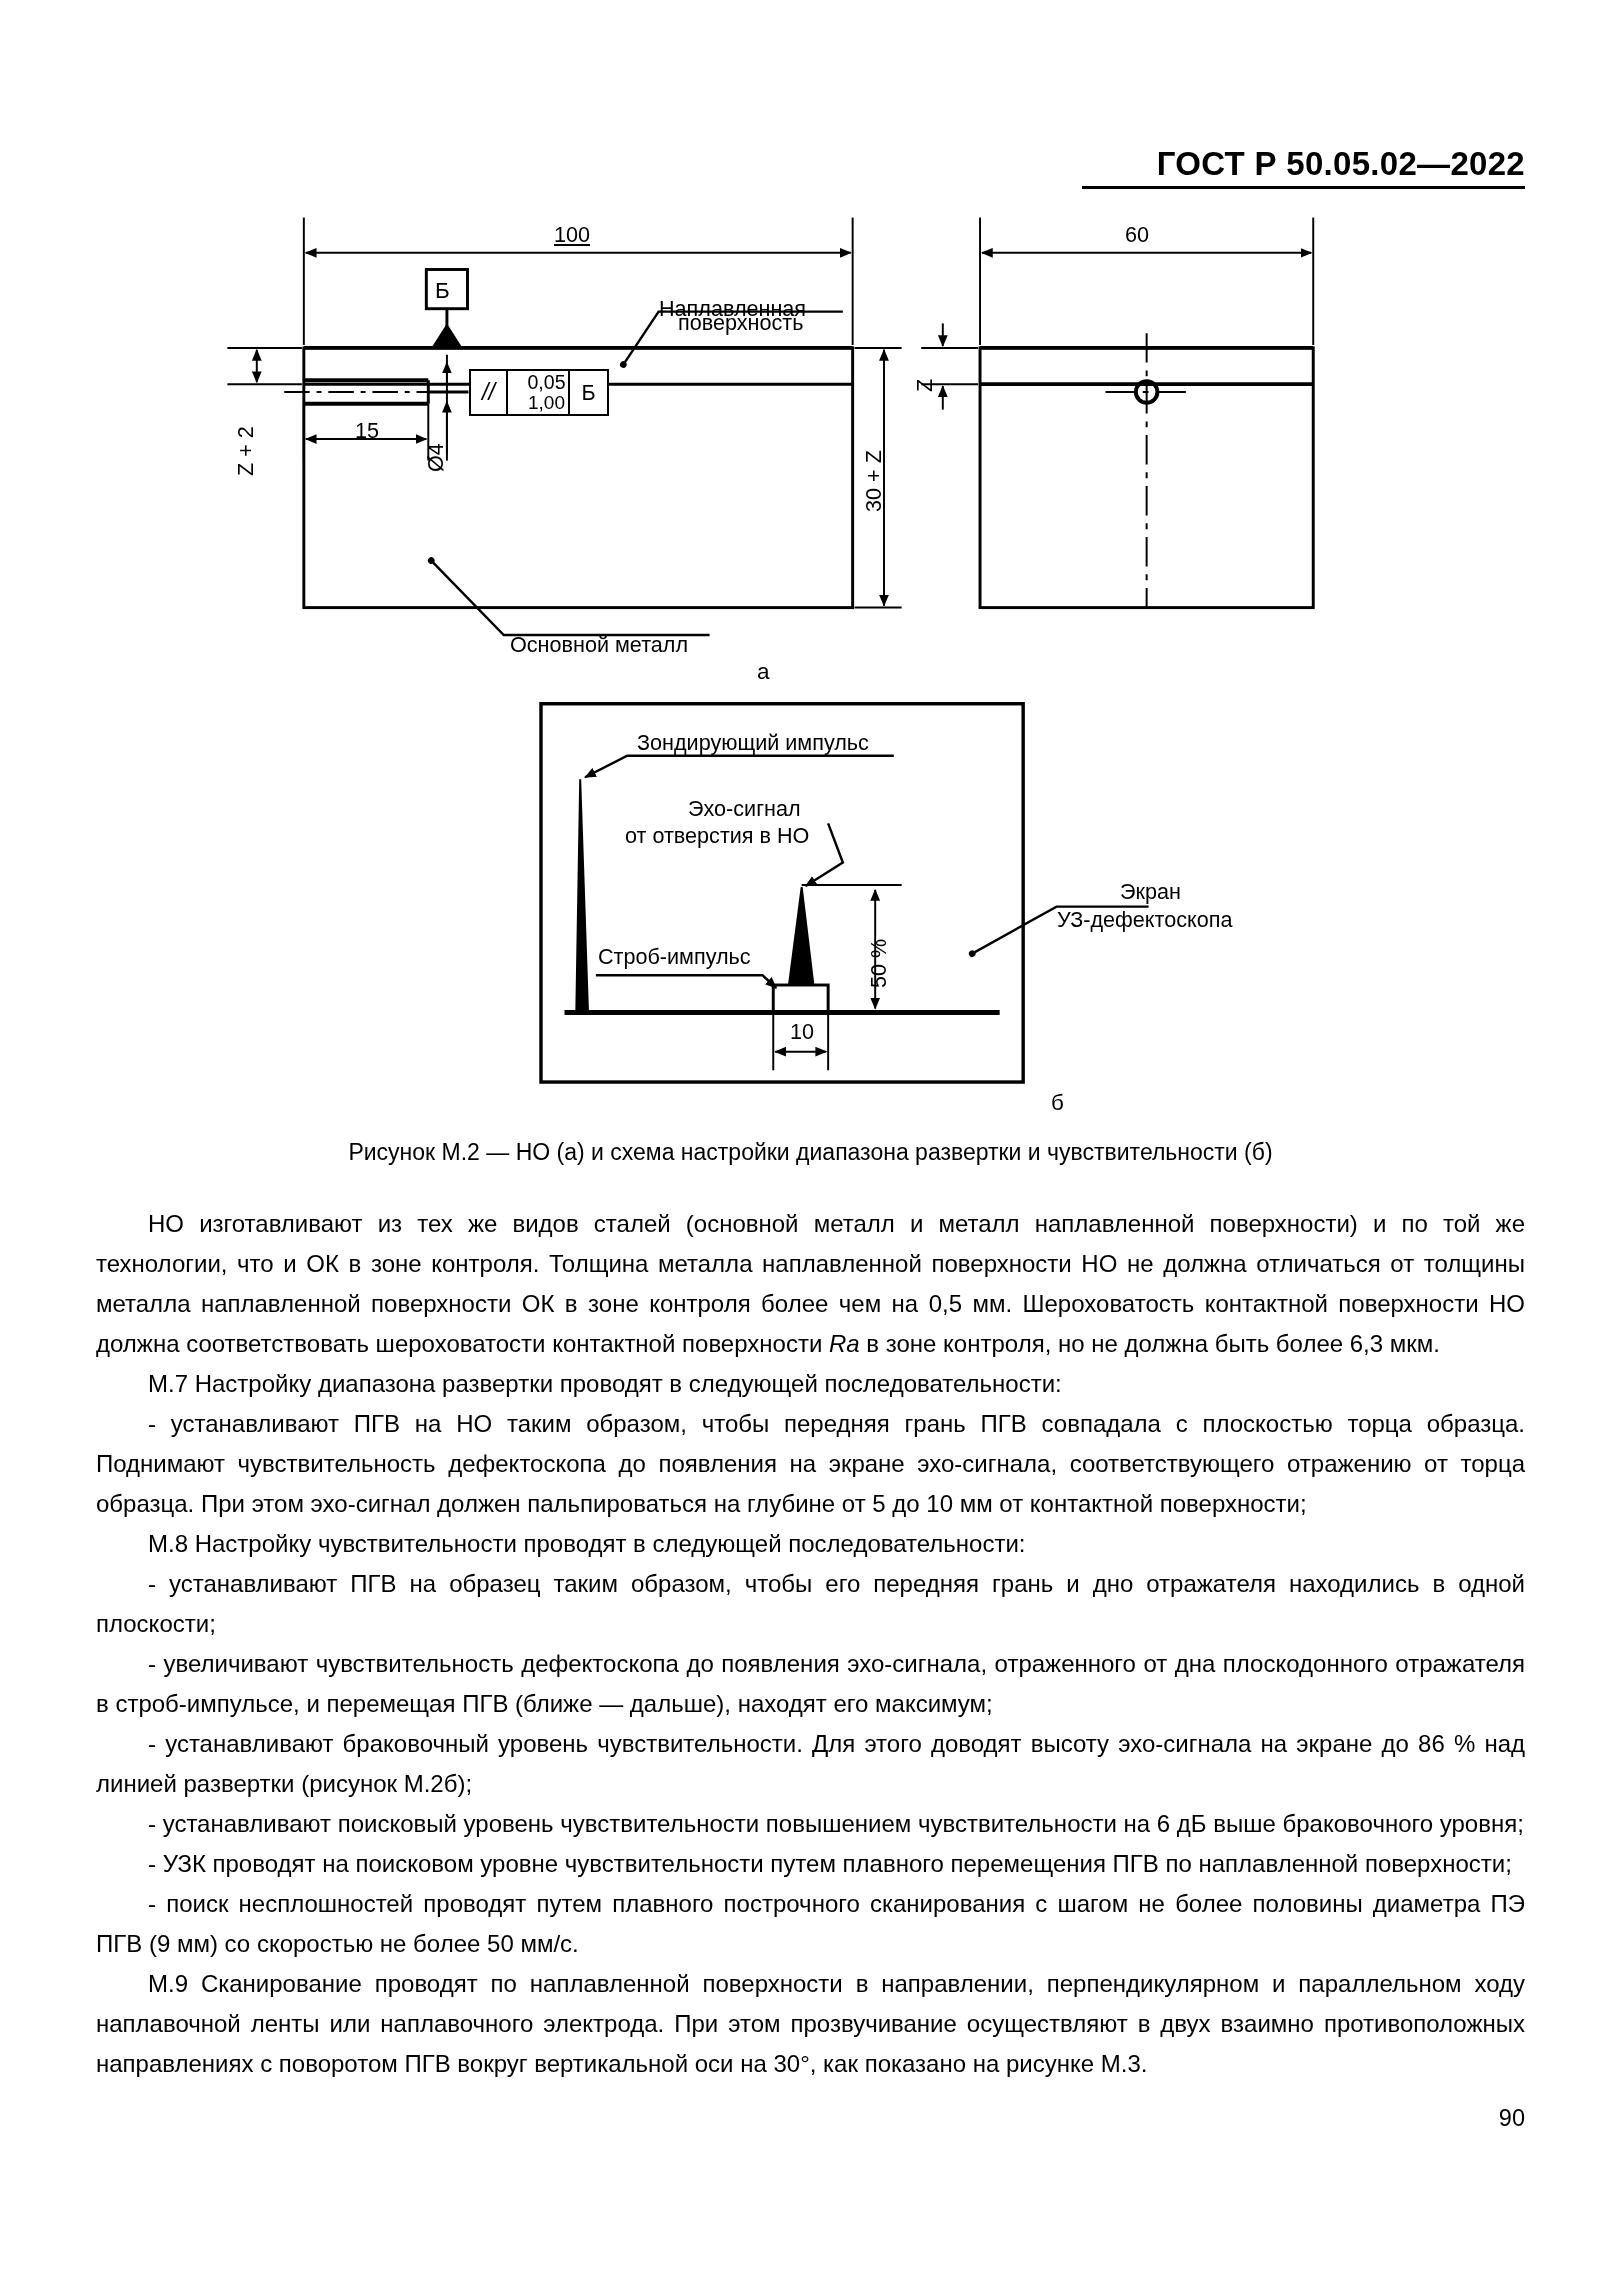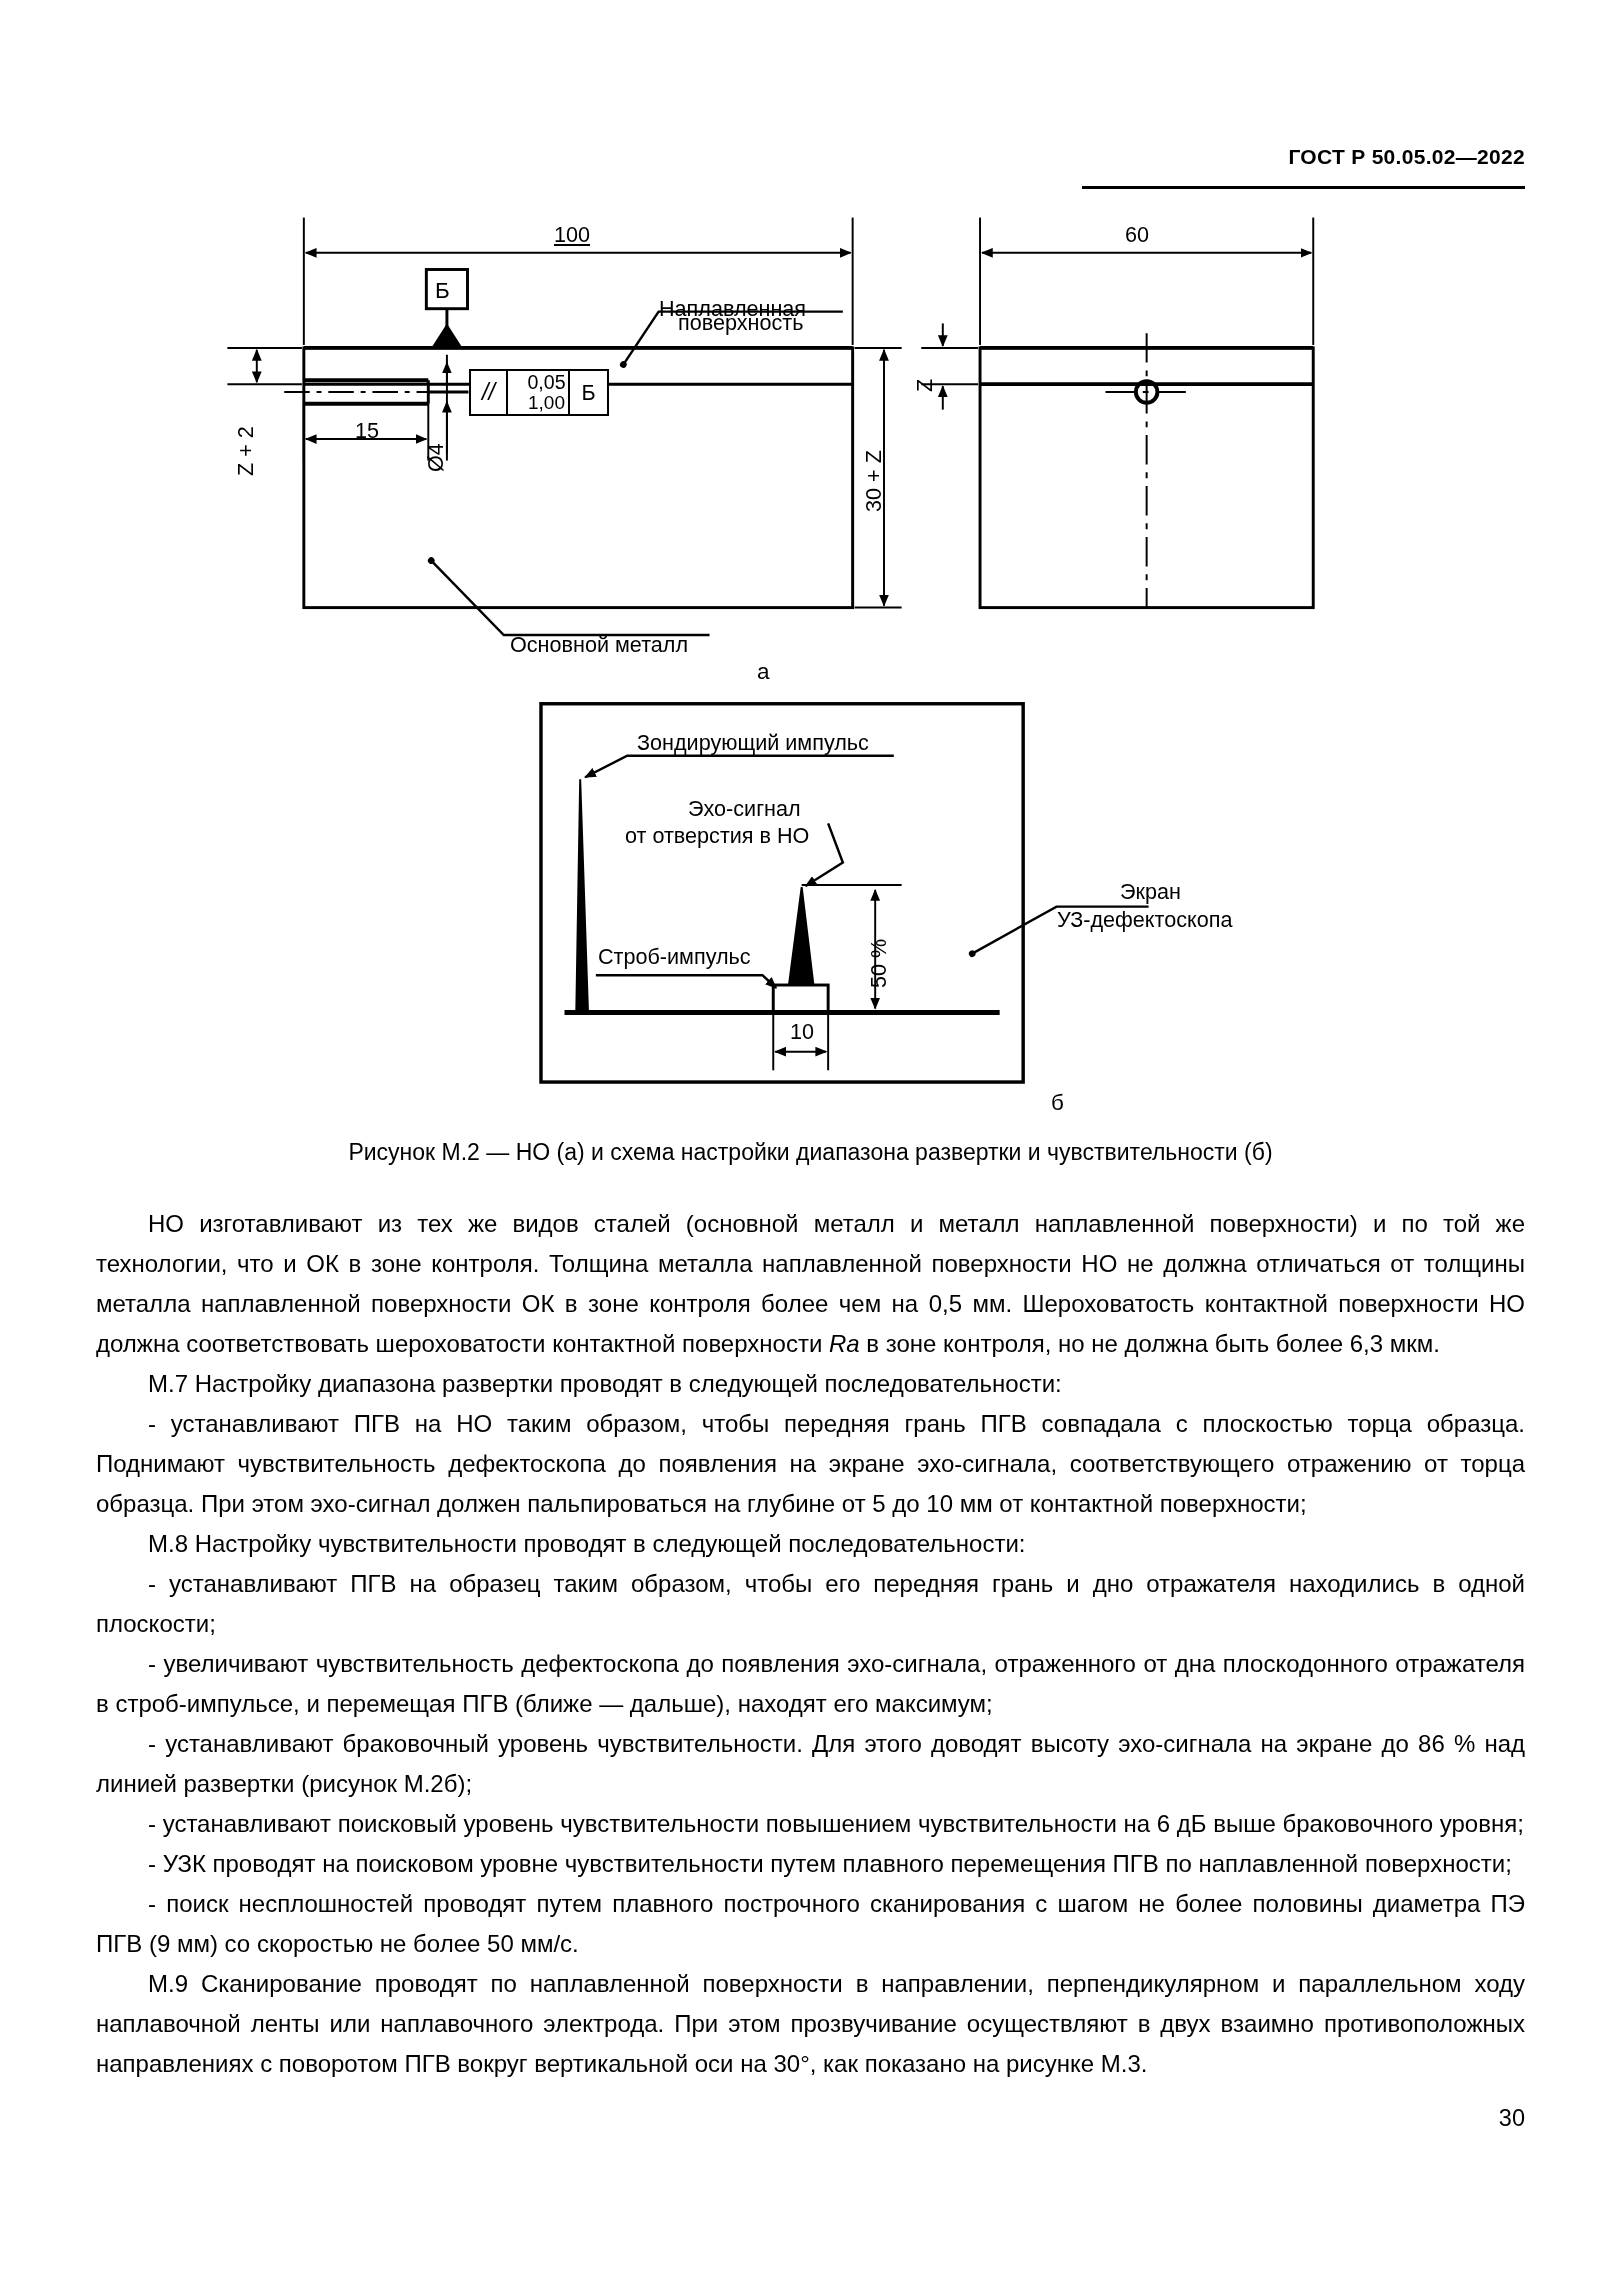--- a/index.html
+++ b/index.html
@@ -27,21 +27,21 @@
     left: 1082px;
     top: 186px;
     width: 443px;
     height: 2.9px;
     background: #000;
   }
   #doc-number {
     position: absolute;
     right: 96px;
     top: 145px;
-    font-size: 21px;
+    font-size: 33px;
     font-weight: bold;
     letter-spacing: 0.3px;
     white-space: nowrap;
   }
   .lbl {
     position: absolute;
     font-size: 21.6px;
     white-space: nowrap;
     line-height: 1.25;
   }
@@ -284,16 +284,16 @@
     <p>М.8  Настройку чувствительности проводят в следующей последовательности:</p>
     <p>- устанавливают ПГВ на образец таким образом, чтобы его передняя грань и дно отражателя находились в одной плоскости;</p>
     <p>- увеличивают чувствительность дефектоскопа до появления эхо-сигнала, отраженного от дна плоскодонного отражателя в строб-импульсе, и перемещая ПГВ (ближе — дальше), находят его максимум;</p>
     <p>- устанавливают браковочный уровень чувствительности. Для этого доводят высоту эхо-сигнала на экране до 86 % над линией развертки (рисунок М.2б);</p>
     <p>- устанавливают поисковый уровень чувствительности повышением чувствительности на 6 дБ выше браковочного уровня;</p>
     <p>- УЗК проводят на поисковом уровне чувствительности путем плавного перемещения ПГВ по наплавленной поверхности;</p>
     <p>- поиск несплошностей проводят путем плавного построчного сканирования с шагом не более половины диаметра ПЭ ПГВ (9 мм) со скоростью не более 50 мм/с.</p>
     <p>М.9  Сканирование проводят по наплавленной поверхности в направлении, перпендикулярном и параллельном ходу наплавочной ленты или наплавочного электрода. При этом прозвучивание осуществляют в двух взаимно противоположных направлениях с поворотом ПГВ вокруг вертикальной оси на 30°, как показано на рисунке М.3.</p>
   </div>
 
-  <div id="page-number">30</div>
+  <div id="page-number">90</div>
 
 </div>
 
 
 </body></html>

